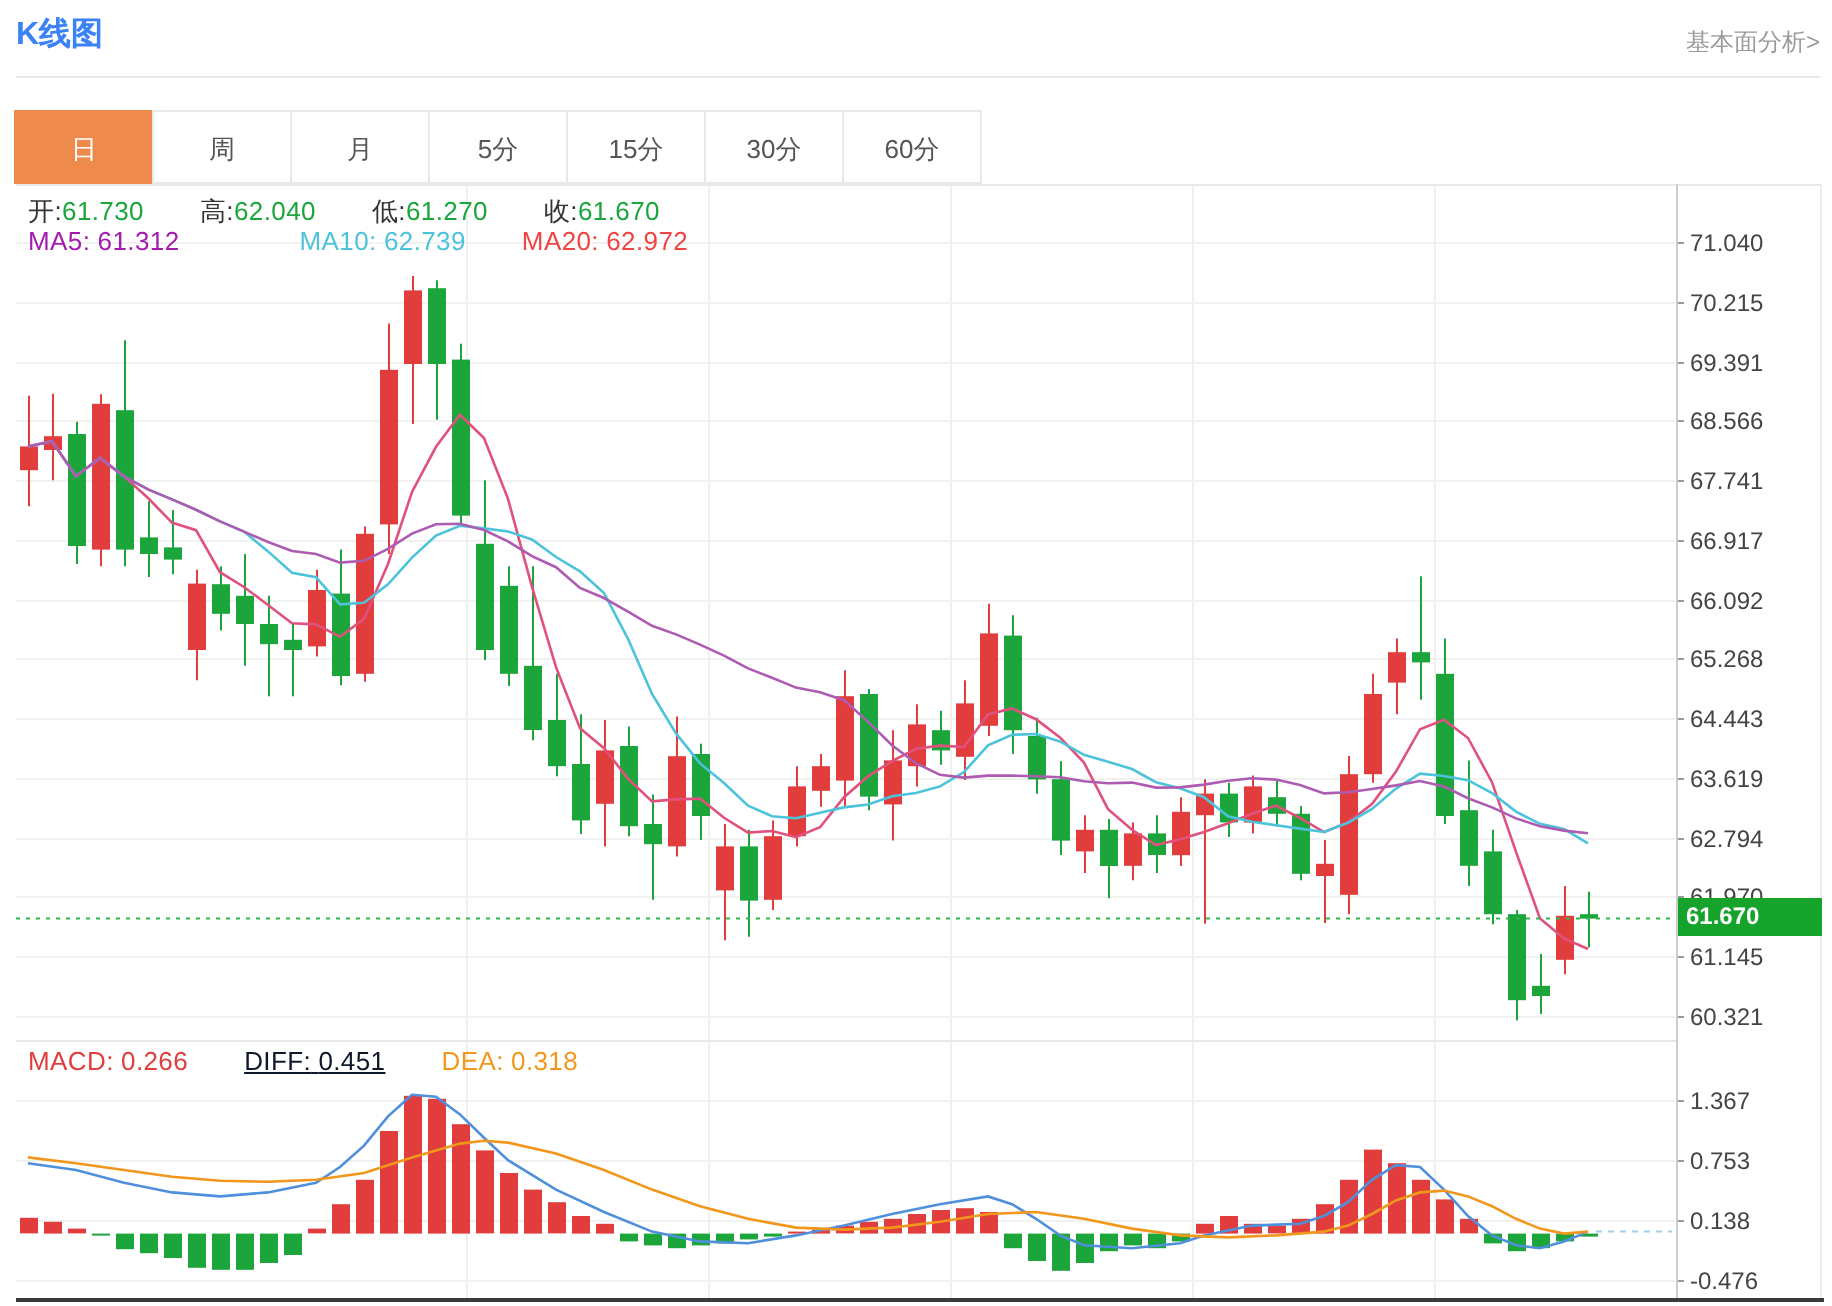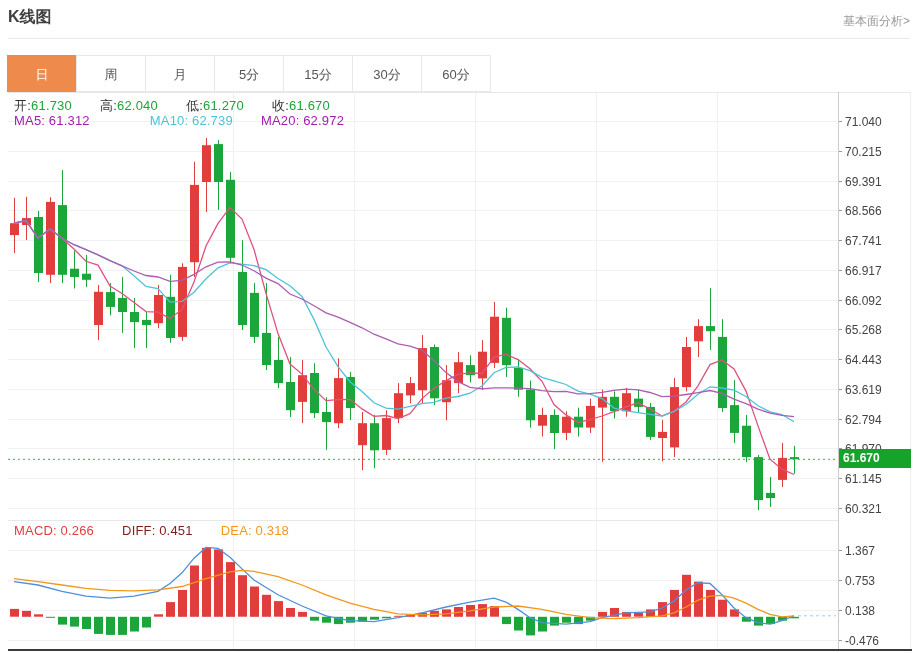--- a/index.html
+++ b/index.html
@@ -1,17 +1,17 @@
 <!DOCTYPE html>
 <html><head>
 <meta charset="utf-8">
 <style>
   html,body{margin:0;padding:0}
   body{width:916px;height:653px;position:relative;font-family:"Liberation Sans",sans-serif;background:#fff;overflow:hidden}
-  .title{position:absolute;left:8px;top:7px;font-size:16px;font-weight:bold;color:#404040}
+  .title{position:absolute;left:8px;top:7px;font-size:16px;font-weight:bold;color:#3b82f6}
   .analysis{position:absolute;right:6px;top:13px;font-size:12px;color:#999;text-decoration:none;cursor:pointer}
   .divider{position:absolute;left:8px;top:38px;width:902px;height:1px;background:#e8e8e8}
   .tabs{position:absolute;left:8px;top:55px;display:flex;z-index:2}
   .tab{width:70px;height:37px;line-height:37px;text-align:center;font-size:13px;color:#555;
        border:1px solid #e8e8e8;margin-left:-1px;box-sizing:border-box;background:#fff;cursor:pointer}
   .tab.selected{color:#fff;border-color:transparent}
   svg{position:absolute;left:0;top:0;z-index:0}
   .legend{position:absolute;font-size:13px;display:flex;gap:28px;white-space:nowrap;z-index:1}
   #legend-ohlc{left:14px;top:97px}
   #legend-ma{left:14px;top:113px}
@@ -313,22 +313,22 @@
 <div class="legend" id="legend-ohlc">
   <span class="item"><span class="lbl">开:</span><span class="val" style="color: rgb(27, 165, 59);">61.730</span></span>
   <span class="item"><span class="lbl">高:</span><span class="val" style="color: rgb(27, 165, 59);">62.040</span></span>
   <span class="item"><span class="lbl">低:</span><span class="val" style="color: rgb(27, 165, 59);">61.270</span></span>
   <span class="item"><span class="lbl">收:</span><span class="val" style="color: rgb(27, 165, 59);">61.670</span></span>
 </div>
 
 <div class="legend" id="legend-ma">
   <span class="item ma5" style="color: #a21caf;"><span>MA5:</span> <span>61.312</span></span>
   <span class="item ma10" style="color: rgb(76, 195, 218); padding-left: 32px;"><span>MA10:</span> <span>62.739</span></span>
-  <span class="item ma20" style="color: #a21caf;"><span>MA20:</span> <span>62.972</span></span>
+  <span class="item ma20" style="color: #ef4444;"><span>MA20:</span> <span>62.972</span></span>
 </div>
 
 <div class="legend" id="legend-macd">
   <span class="item mmacd" style="color: rgb(226, 61, 61); text-align: right;"><span>MACD:</span> <span>0.266</span></span>
-  <span class="item mdiff" style="color: #7f1d1d;"><span>DIFF:</span> <span>0.451</span></span>
+  <span class="item mdiff" style="color: #0f172a; text-decoration: underline;"><span>DIFF:</span> <span>0.451</span></span>
   <span class="item mdea" style="color: rgb(242, 151, 27); text-align: center;"><span>DEA:</span> <span>0.318</span></span>
 </div>
 
 <div class="tag" id="price-tag" style="top: 449px; background: rgb(22, 163, 44);">61.670</div>
 
 </body></html>

